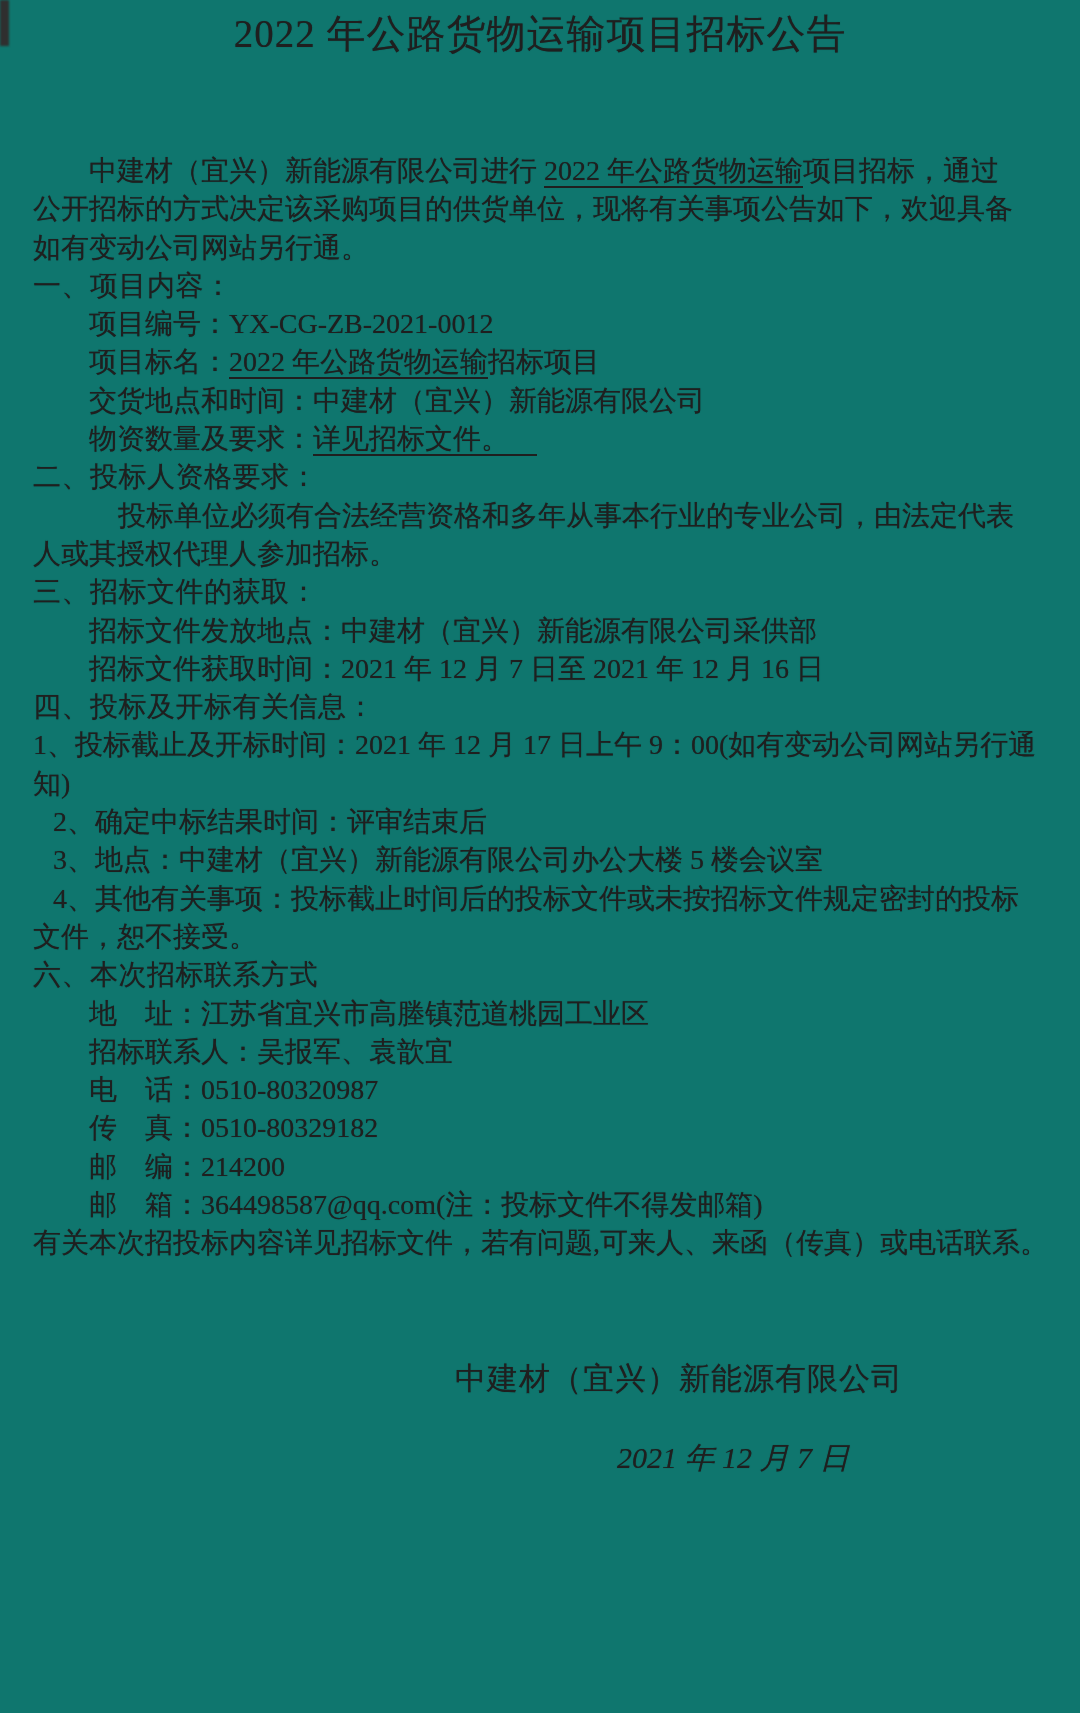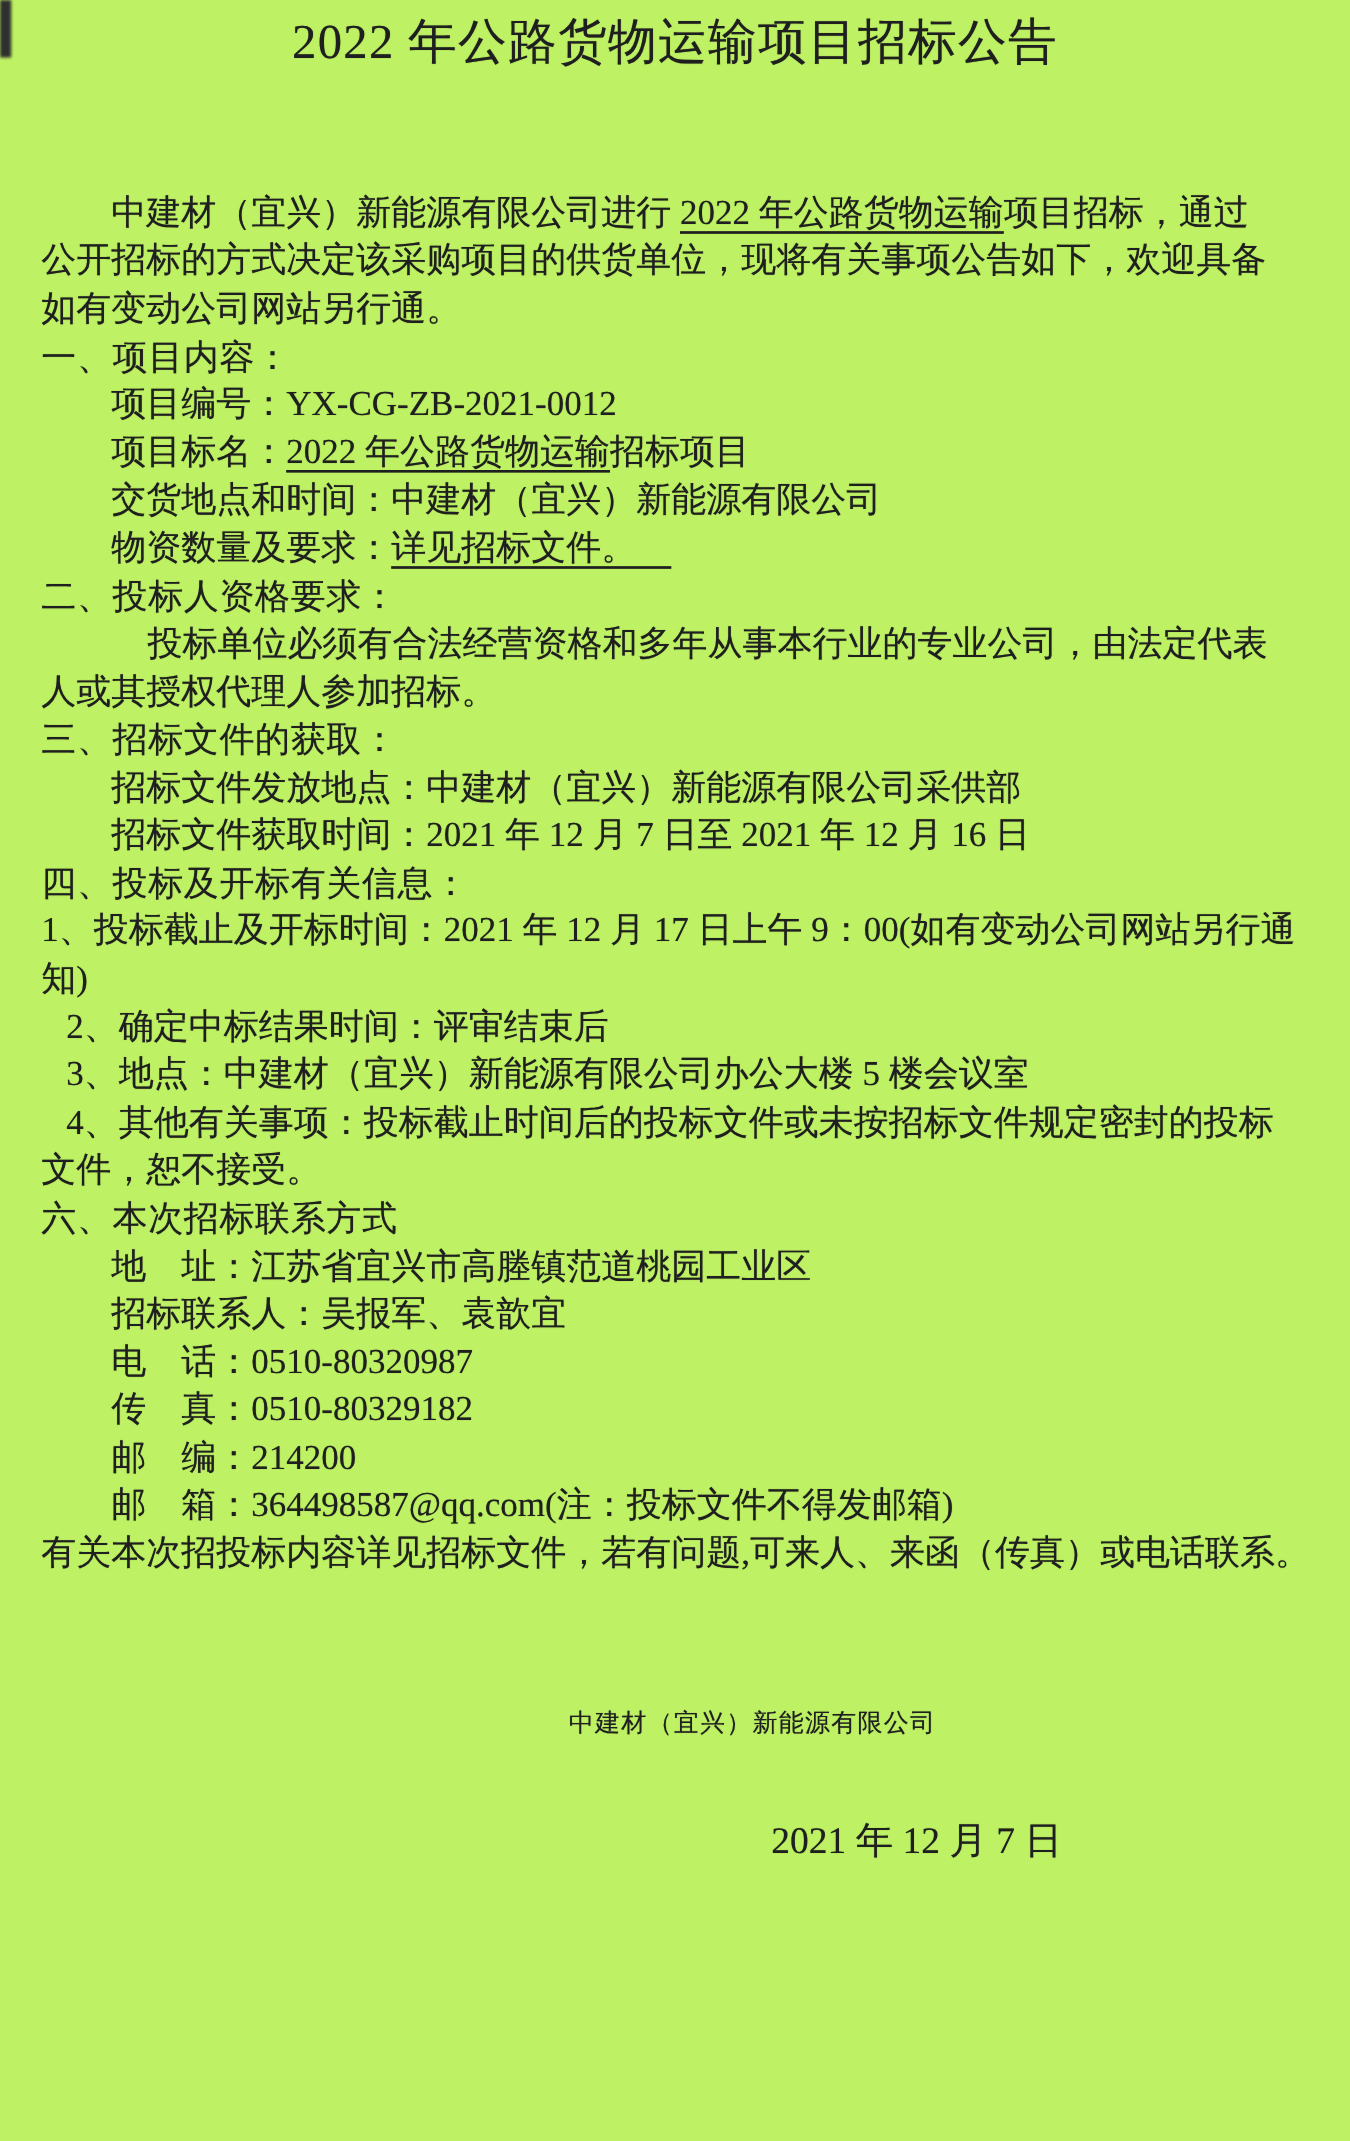--- a/index.html
+++ b/index.html
@@ -1,19 +1,19 @@
 <!DOCTYPE html>
 <html><head>
 <meta charset="utf-8">
 <style>
   html,body{margin:0;padding:0;background:#ffffff;}
   .doc{
     position:relative;
     width:1080px;height:1713px;
-    background:#bef264;
+    background:#0f766e;
     color:#1f1f1f;
     font-family:"Liberation Serif","DejaVu Serif",serif;
     overflow:hidden;
     text-shadow:0 0 .7px rgba(20,20,20,.55);
   }
   .scan-mark{
     position:absolute;left:0;top:0;width:9px;height:46px;
     background:#2f2f2f;filter:blur(1.2px);
   }
   .title{
@@ -43,31 +43,32 @@
   .indnum{padding-left:20px;}
   .ul{
     text-decoration:underline;
     text-underline-offset:6px;
     text-decoration-thickness:1.5px;
     text-align:right;
   }
   .company{
     margin-top:96px;
     padding-left:422px;
-    font-size:20px;
+    font-size:31px;
     line-height:40px;
     letter-spacing:1px;
     white-space:nowrap;
   }
   .date{
-    margin-top:54px;
+    margin-top:39px;
     padding-left:584px;
     font-size:30px;
     line-height:40px;
     white-space:nowrap;
+    font-style:italic;
   }
 </style>
 </head>
 <body>
 
 <div class="doc">
   <div class="scan-mark"></div>
 
   <div class="title">2022 年公路货物运输项目招标公告</div>
 

